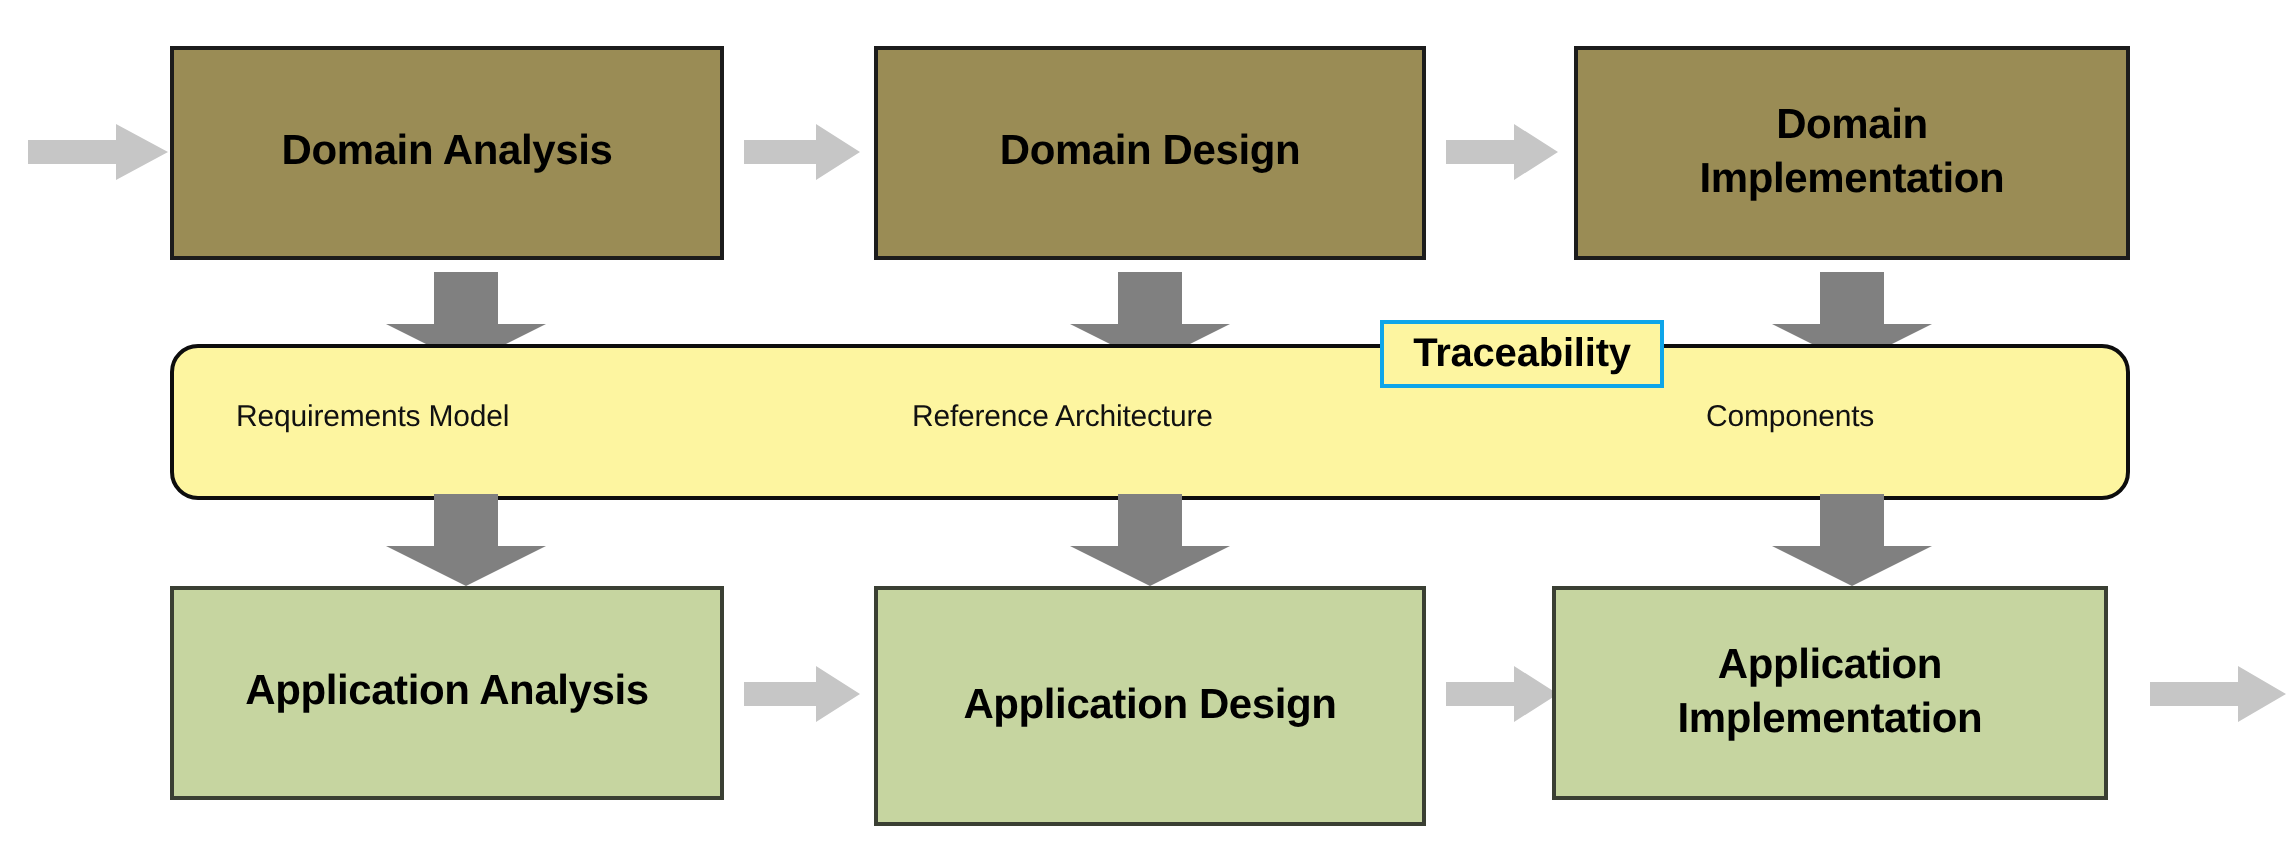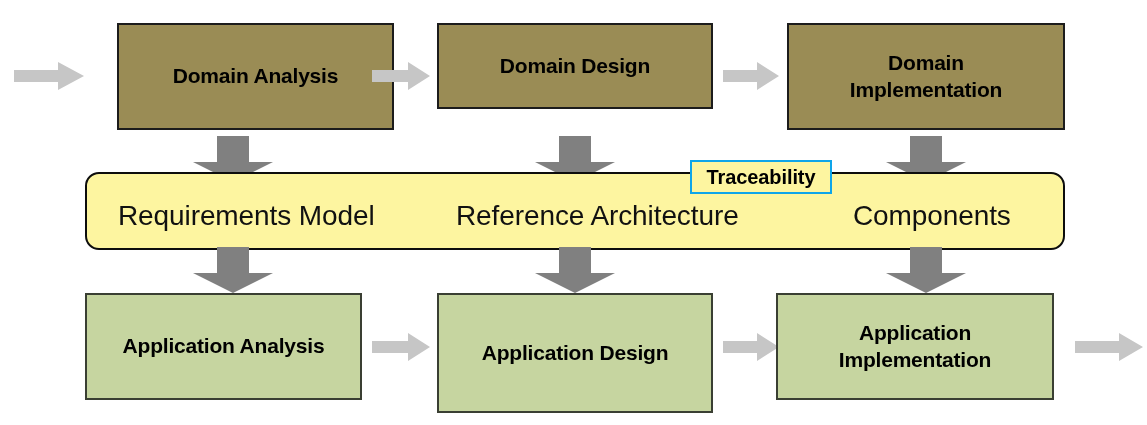--- a/index.html
+++ b/index.html
@@ -39,21 +39,21 @@
   
   #band {
     position: absolute;
     box-sizing: border-box;
     background: #fdf5a0;
     border: 2px solid #0d0d0d;
     border-radius: 14px;
   }
   .band-lbl {
     position: absolute;
-    font-size: 28px;
+    font-size: 15px;
     color: #111111;
     white-space: nowrap;
     letter-spacing: -0.1px;
   }
   #trace-tag {
     position: absolute;
     box-sizing: border-box;
     background: #fdf5a0;
     border: 2px solid #0ea5e9;
     display: flex;
@@ -74,31 +74,31 @@
 <body>
 
 <div id="canvas">
 
   <div class="h-arrow-wrap" style="left:14px; top:62px;">
     <svg class="h-arrow-svg" width="70" height="28" viewBox="0 0 70 28">
       <polygon points="0,8 44,8 44,0 70,14 44,28 44,20 0,20" fill="#c6c6c6"></polygon>
     </svg>
   </div>
 
-  <div class="pbox domain" style="left:85px; top:23px; width:277px; height:107px;margin-left:32px;">
+  <div class="pbox domain" style="left:85px; top:23px; width:277px; height:107px;">
     <span class="lbl">Domain Analysis</span>
   </div>
 
   <div class="h-arrow-wrap" style="left:372px; top:62px;">
     <svg class="h-arrow-svg" width="58" height="28" viewBox="0 0 58 28">
       <polygon points="0,8 36,8 36,0 58,14 36,28 36,20 0,20" fill="#c6c6c6"></polygon>
     </svg>
   </div>
 
-  <div class="pbox domain" style="left:437px; top:23px; width:276px; height:86px;">
+  <div class="pbox domain" style="left:437px; top:23px; width:276px; height:107px;">
     <span class="lbl">Domain Design</span>
   </div>
 
   <div class="h-arrow-wrap" style="left:723px; top:62px;">
     <svg class="h-arrow-svg" width="56" height="28" viewBox="0 0 56 28">
       <polygon points="0,8 34,8 34,0 56,14 34,28 34,20 0,20" fill="#c6c6c6"></polygon>
     </svg>
   </div>
 
   <div class="pbox domain" style="left:787px; top:23px; width:278px; height:107px;text-align:center;">

